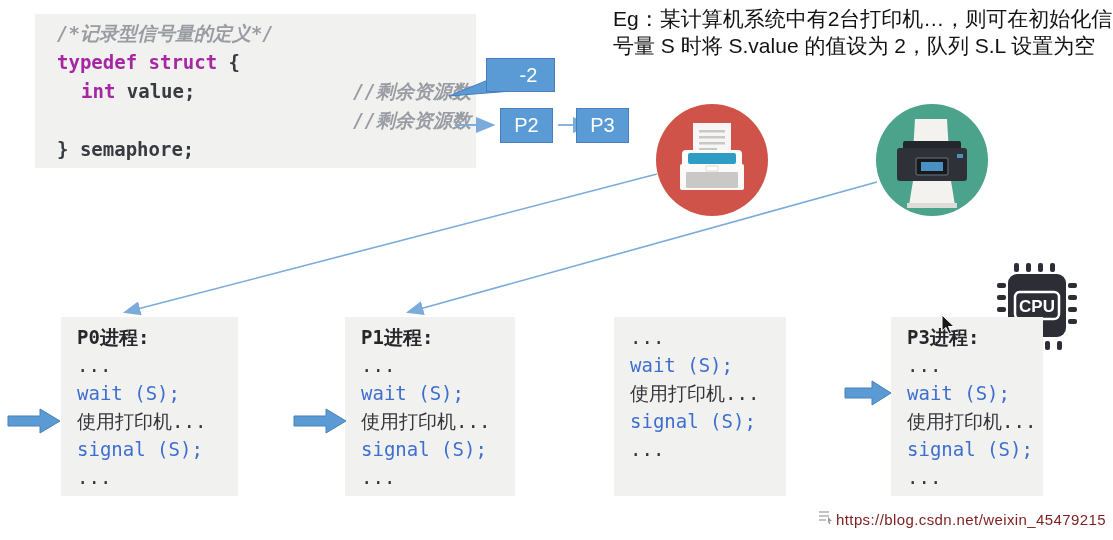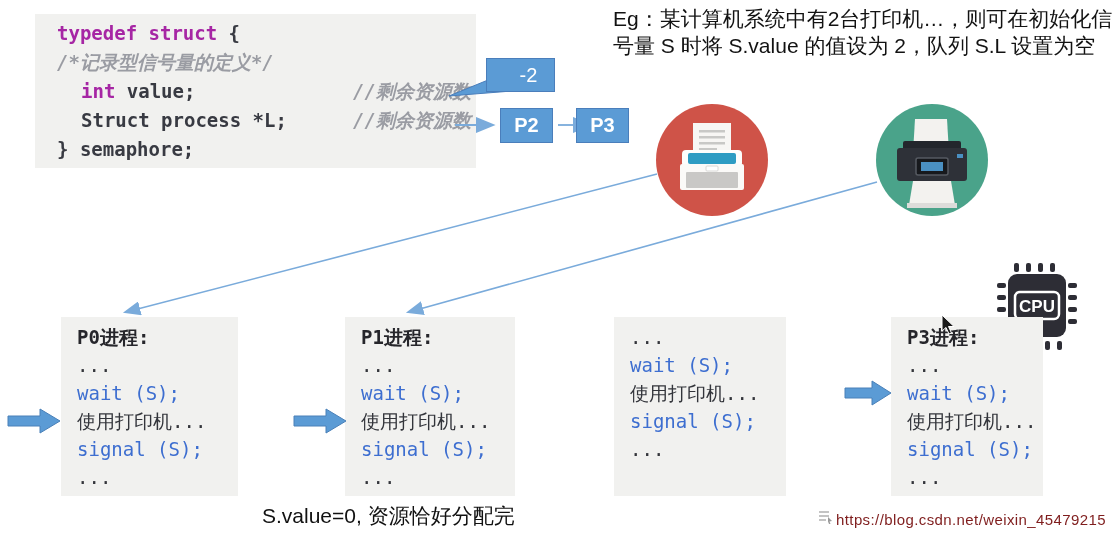--- a/index.html
+++ b/index.html
@@ -22,21 +22,21 @@
   
   .callout {
     position:absolute; left:486px; top:58px; width:69px; height:34px;
     background:#5b9bd5; border:1.5px solid #4a7ebb; box-sizing:border-box;
     color:#ffffff; font-size:20px; display:flex; align-items:center;
     justify-content:center; padding-left:16px; z-index:30;
   }
   .qnode {
     position:absolute; top:108px; width:53px; height:35px;
     background:#5b9bd5; border:1.5px solid #4a7ebb; box-sizing:border-box;
-    color:#ffffff; font-size:20px; font-weight:700;
+    color:#ffffff; font-size:20px; font-weight:400;
     display:flex; align-items:center; justify-content:center; z-index:30;
   }
   .qnode.p2 { left:500px; }
   .qnode.p3 { left:576px; }
   
   .eg-text {
     position:absolute; left:613px; top:5px; width:500px;
     font-size:21px; line-height:27px; color:#121212; z-index:10;
   }
   
@@ -95,24 +95,24 @@
     <line x1="657" y1="174" x2="126" y2="312" stroke="#7aabdb" stroke-width="1.6" marker-end="url(#ah)"></line>
 
     <line x1="877" y1="182" x2="409" y2="312" stroke="#7aabdb" stroke-width="1.6" marker-end="url(#ah)"></line>
 
     <polygon points="8,416 40,416 40,409 60,421 40,433 40,426 8,426" fill="#5b9bd5" stroke="#4a80b8" stroke-width="1"></polygon>
     <polygon points="294,416 326,416 326,409 346,421 326,433 326,426 294,426" fill="#5b9bd5" stroke="#4a80b8" stroke-width="1"></polygon>
     <polygon points="845,388 872,388 872,381 891,393 872,405 872,398 845,398" fill="#5b9bd5" stroke="#4a80b8" stroke-width="1"></polygon>
   </svg>
 
   <div class="code-block">
+    <div class="cl"><span class="c-comment">/*记录型信号量的定义*/</span></div>
     <div class="cl"><span class="c-kw">typedef struct</span><span> {</span></div>
-    <div class="cl"><span class="c-comment">/*记录型信号量的定义*/</span></div>
     <div class="cl indent"><span class="c-kw">int</span><span> value;</span><span class="cmt c-comment">//剩余资源数</span></div>
-    <div class="cl indent"><span>Struct process *L;</span><span class="cmt c-comment">//剩余资源数</span></div>
+    <div class="cl indent"><span class="cmt c-comment">//剩余资源数</span></div>
     <div class="cl"><span>} semaphore;</span></div>
   </div>
 
   <div class="callout">
       <span>-2</span>
     </div>
   <div class="qnode p2">P2</div>
   <div class="qnode p3">P3</div>
 
   <div class="eg-text">Eg：某计算机系统中有2台打印机…，则可在初始化信号量 S 时将 S.value 的值设为 2，队列 S.L 设置为空</div>
@@ -193,21 +193,20 @@
   </div>
   <div class="pbox p3">
     <div class="pl ptitle">P3进程:</div>
     <div class="pl">...</div>
     <div class="pl pblue">wait (S);</div>
     <div class="pl">使用打印机...</div>
     <div class="pl pblue">signal (S);</div>
     <div class="pl">...</div>
   </div>
 
-  <div class="caption left">S.value=0, 资源恰好分配完</div>
   <svg class="icon wm-icon" width="15" height="15" viewBox="0 0 15 15">
     <rect x="1" y="2" width="10" height="2" fill="#c4c4c4"></rect>
     <rect x="1" y="6" width="10" height="2" fill="#c4c4c4"></rect>
     <rect x="1" y="10" width="7" height="2" fill="#c4c4c4"></rect>
     <polygon points="10,8 14,12 11.5,12.5 12.5,15 11,15 10,12.5" fill="#9a9a9a"></polygon>
   </svg>
   <div class="watermark">https://blog.csdn.net/weixin_45479215</div>
 
   <svg class="icon mouse-cursor" width="16" height="22" viewBox="0 0 16 22">
     <polygon points="1,1 1,17 5,13.5 8,20 10.5,19 7.5,12.5 13,12.5" fill="#1a1a1a" stroke="#ffffff" stroke-width="1"></polygon>

